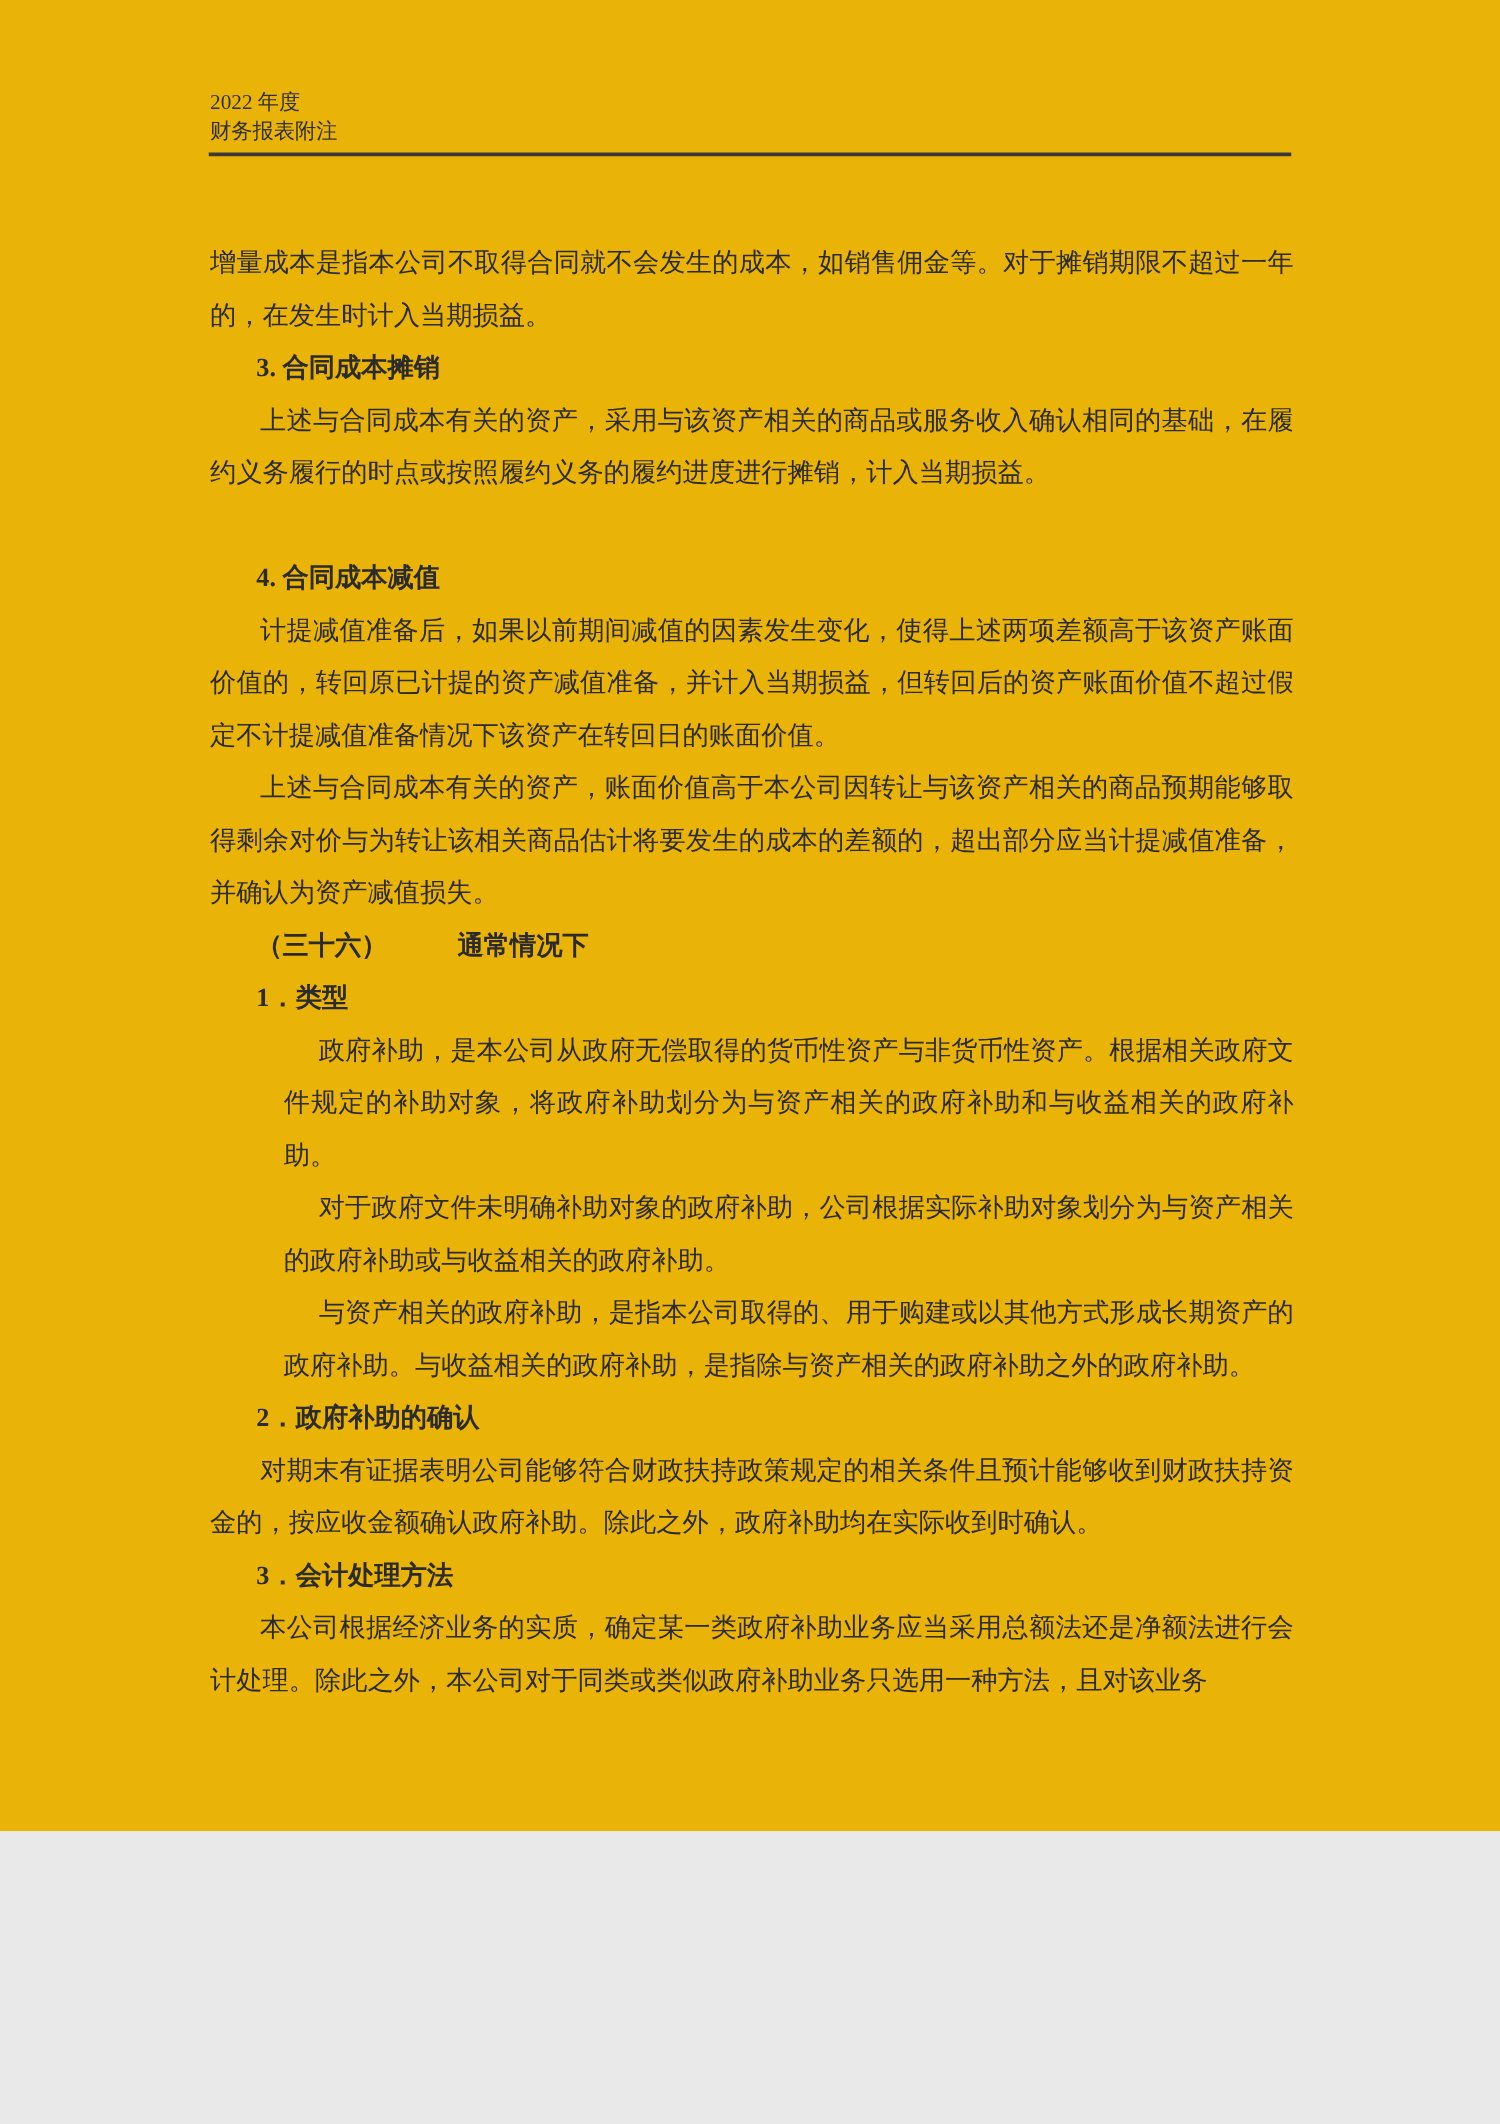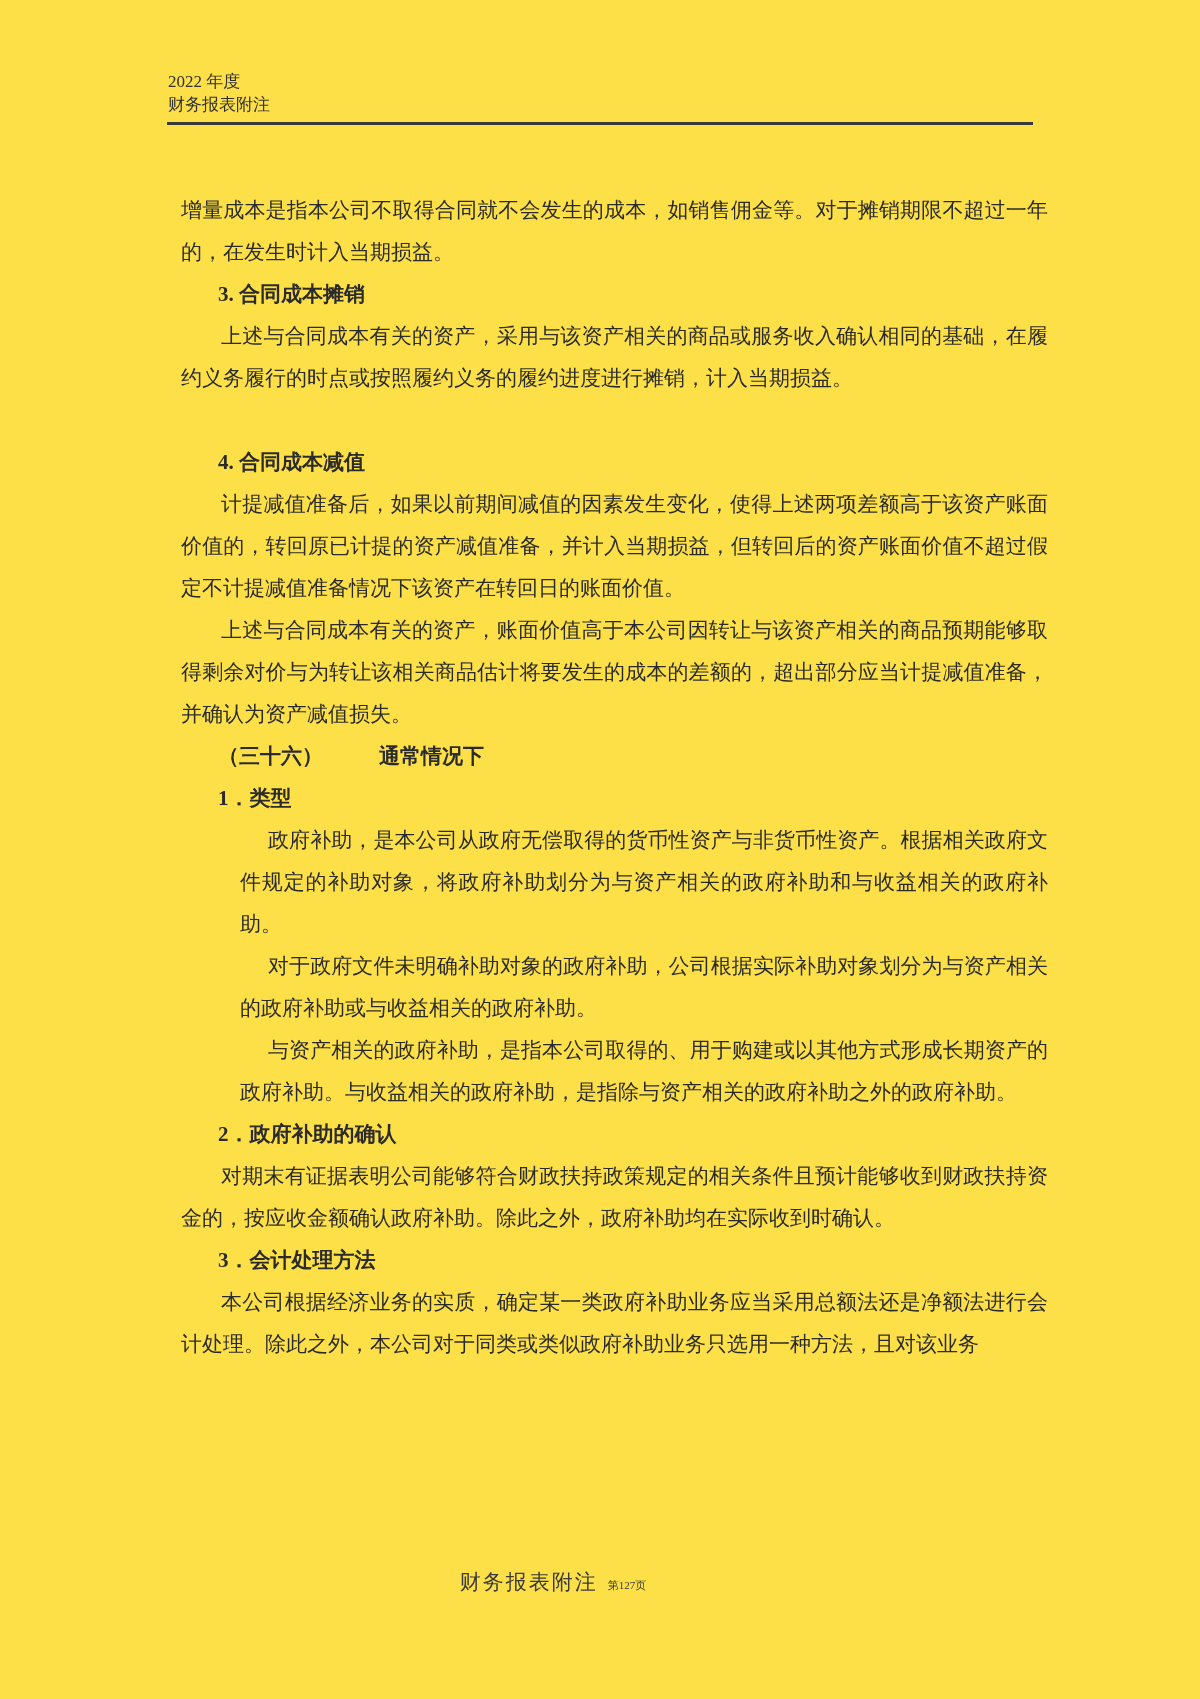--- a/index.html
+++ b/index.html
@@ -3,23 +3,23 @@
 <meta charset="utf-8">
 <style>
   html, body {
     margin: 0;
     padding: 0;
     background: #e9e9e9;
   }
   .page {
     position: relative;
     width: 1200px;
-    height: 1699px;
+    height: 1465px;
     margin: 0 auto;
-    background: #fde047;
+    background: #eab308;
     font-family: "Liberation Serif", "DejaVu Serif", serif;
     color: #2b2b2b;
     overflow: hidden;
   }
   
   .page-header {
     position: absolute;
     left: 168px;
     top: 70px;
     font-size: 17px;
@@ -31,21 +31,21 @@
     left: 167px;
     top: 122px;
     width: 866px;
     height: 3px;
     background: #3a3a3a;
     border: none;
   }
   
   .doc-body {
     position: absolute;
-    left: 181px;
+    left: 168px;
     top: 189px;
     width: 867px;
     font-size: 21px;
     line-height: 42px;
     text-align: justify;
     text-justify: inter-ideograph;
     color: #2b2b2b;
   }
   .doc-body p, .doc-body h2, .doc-body h3 {
     margin: 0;

